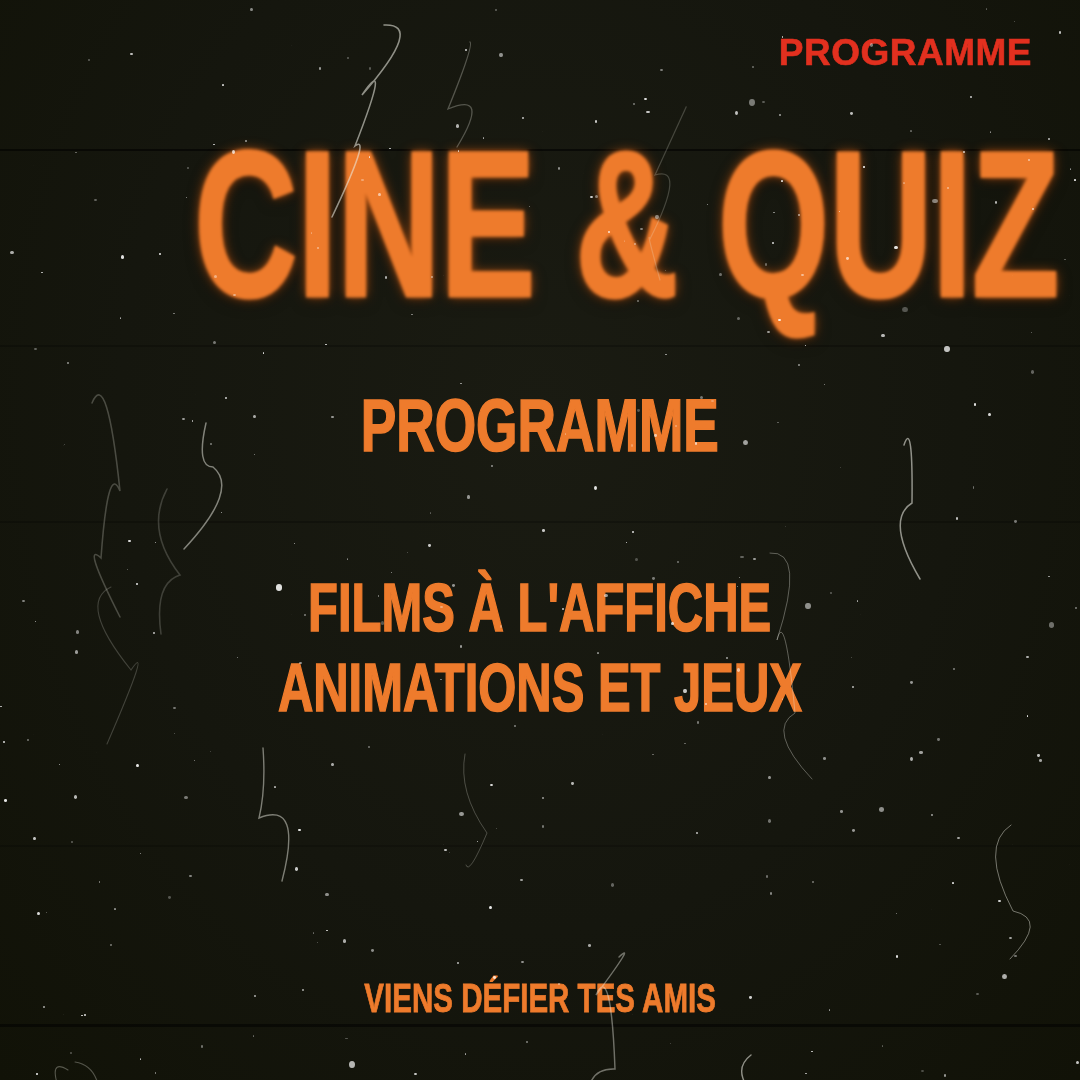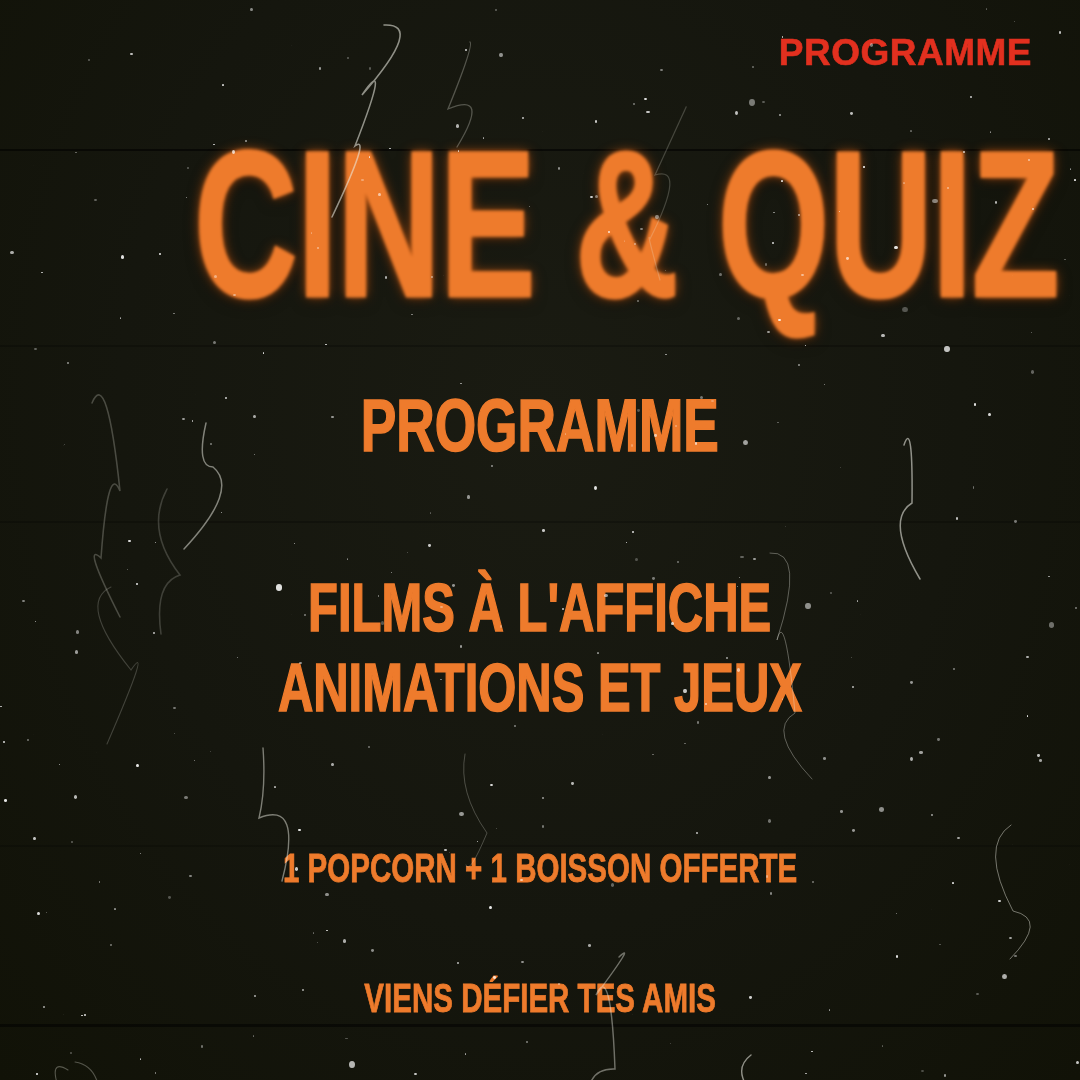--- a/index.html
+++ b/index.html
@@ -63,23 +63,20 @@
 
 
   <div class="txt films thick">
     <span class="cond">FILMS À L'AFFICHE</span>
   </div>
 
   <div class="txt animations thick">
     <span class="cond">ANIMATIONS ET JEUX</span>
   </div>
 
-  <div class="txt popcorn thin">
-    <span class="cond">1 POPCORN + 1 BOISSON OFFERTE</span>
-  </div>
 
   <div class="txt viens thin">
     <span class="cond">VIENS DÉFIER TES AMIS</span>
   </div>
 
   <svg class="overlay" width="1080" height="1080" style="opacity:.55">
     <filter id="grain">
       <feTurbulence type="fractalNoise" baseFrequency="0.9" numOctaves="2" stitchTiles="stitch"></feTurbulence>
       <feColorMatrix type="matrix" values="0 0 0 0 1  0 0 0 0 0.98  0 0 0 0 0.9  0.55 0.55 0.55 0 -1.25"></feColorMatrix>
     </filter>

